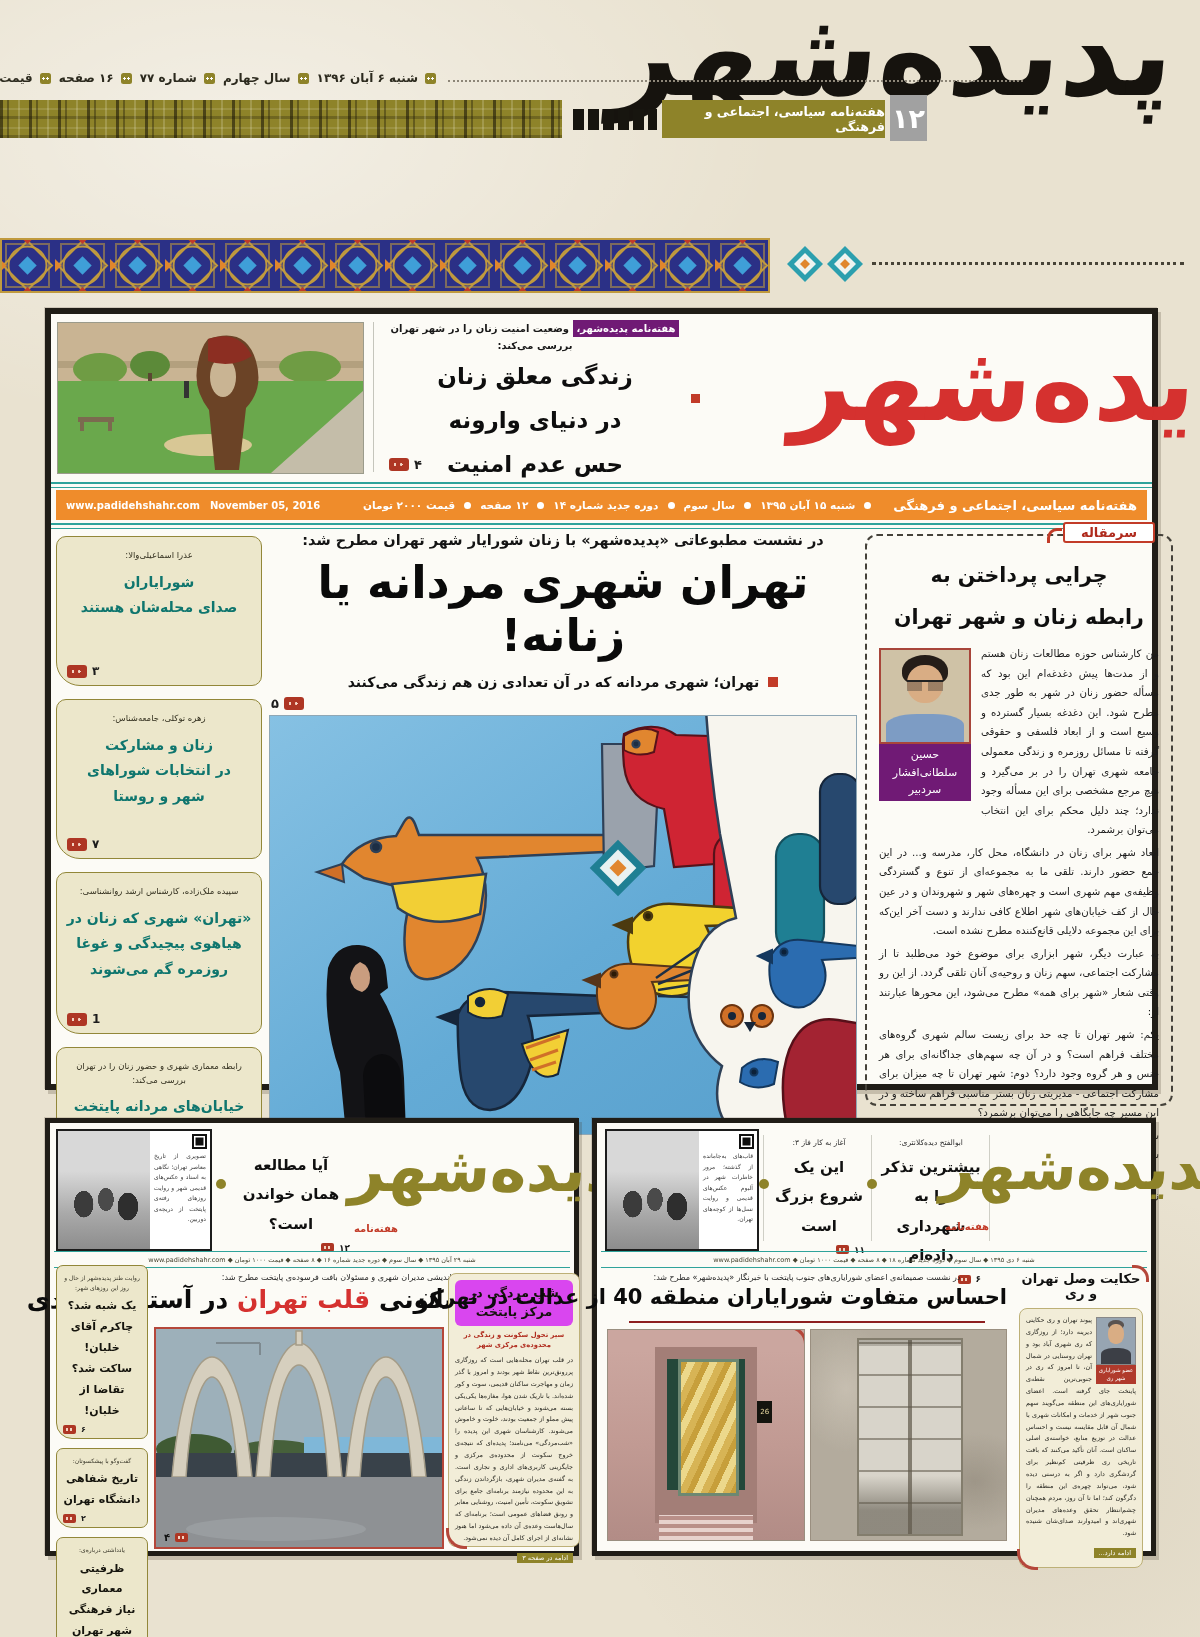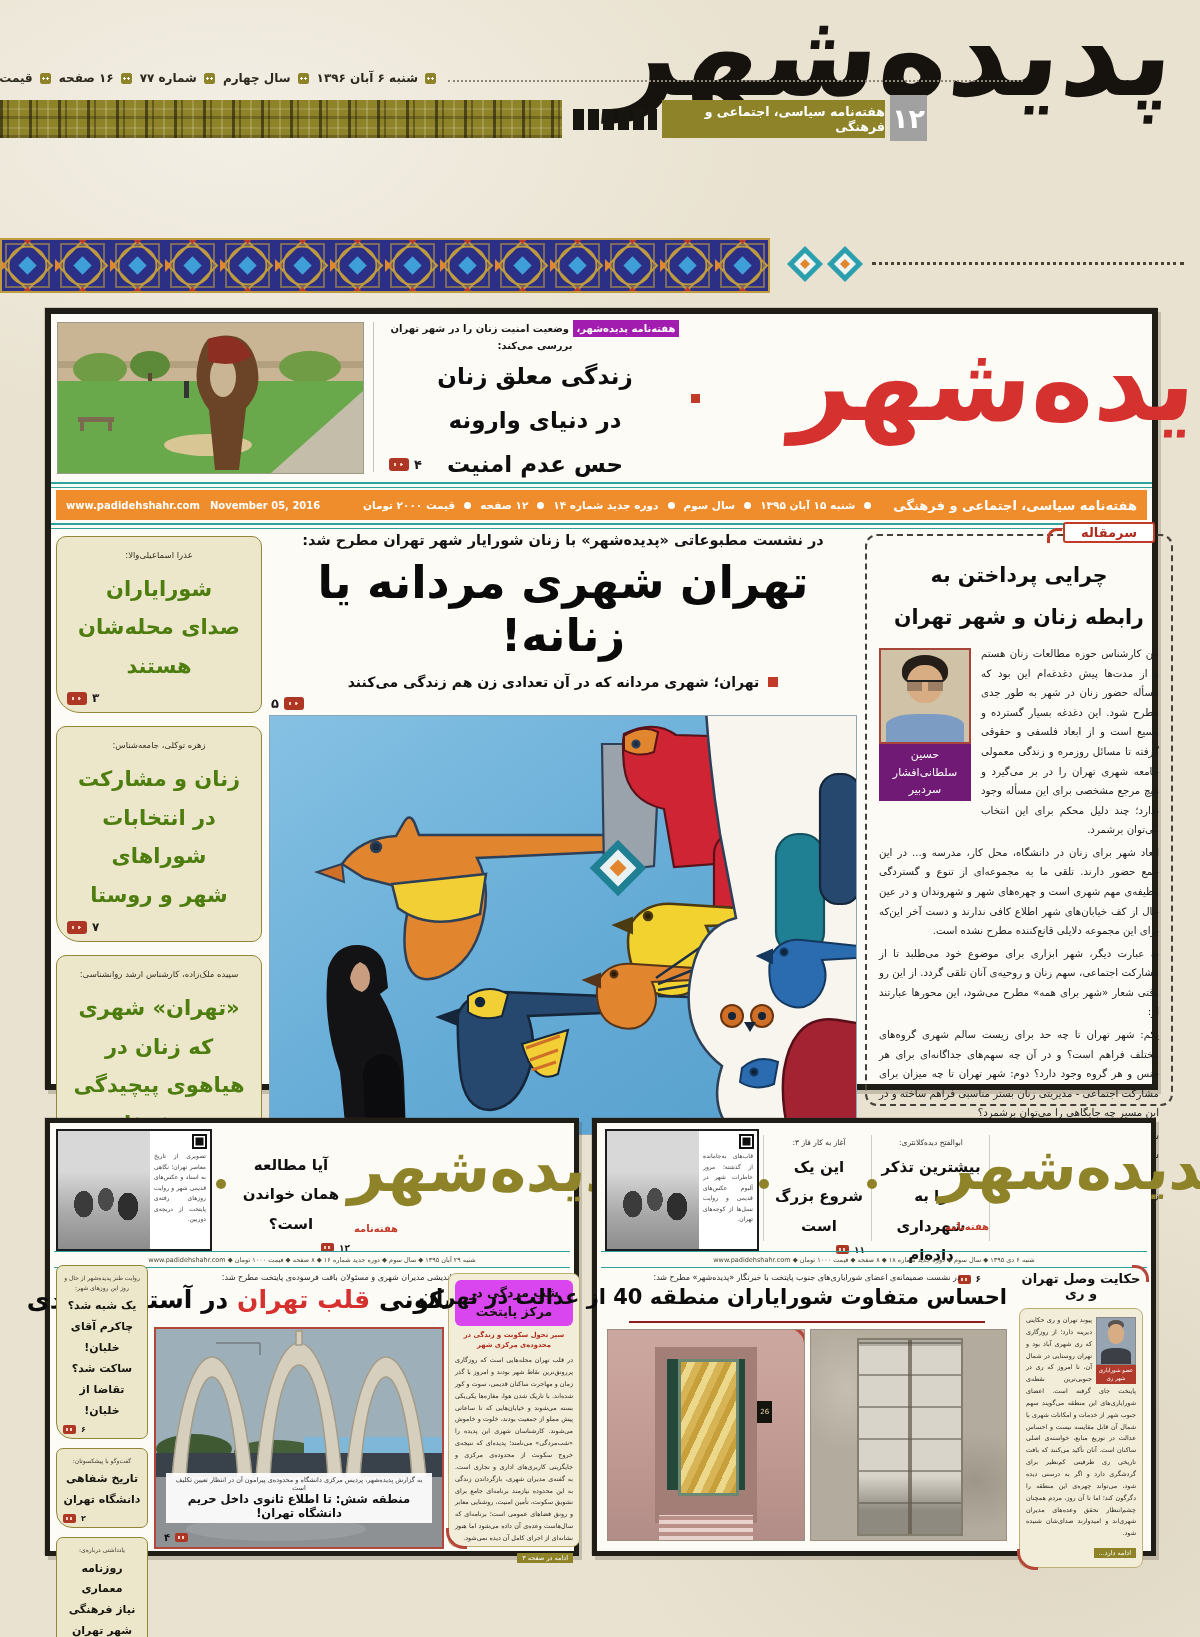--- a/index.html
+++ b/index.html
@@ -44,21 +44,21 @@
   .paper{position:absolute;background:#fcfbf6;border:6px solid #201d17;
     box-shadow:3px 4px 0 rgba(70,58,42,.22), -1px -1px 0 rgba(70,58,42,.18);}
   #paper1{left:45px;top:308px;width:1101px;height:770px;}
   #paper2{left:45px;top:1118px;width:524px;height:428px;border-width:5px;}
   #paper3{left:592px;top:1118px;width:554px;height:428px;border-width:5px;}
   
   .fp-photo{left:6px;top:8px;width:305px;height:150px;overflow:hidden;border:1px solid #9b9b8b;}
   .fp-vline{left:322px;top:8px;width:1px;height:150px;background:#c5c5bc;}
   .fp-teaser{left:334px;top:6px;width:300px;height:152px;text-align:center;}
   .fp-kicker{font-size:10px;font-weight:bold;color:#181818;line-height:1.7;}
-  .fp-kicker .hl{background:#a21caf;color:#fff;padding:3px 4px;}
+  .fp-kicker .hl{background:#701a75;color:#fff;padding:3px 4px;}
   .tline{font-size:23px;font-weight:bold;line-height:1.92;color:#0e0e0e;}
   .refrow{display:flex;align-items:center;gap:5px;font-size:13px;font-weight:bold;color:#1c1c1c;}
   .chip{display:inline-block;width:20px;height:13px;background:#ae3624;border-radius:3px;
     background-image:radial-gradient(circle 1.4px at 30% 50%, #f3d3c2 95%, transparent),
                      radial-gradient(circle 1.4px at 62% 50%, #f3d3c2 95%, transparent);}
   .fp-teaser .refrow{position:absolute;left:4px;bottom:0;}
   .fp-teaser::after{content:"";position:absolute;right:-15px;top:74px;width:9px;height:9px;background:#c23b28;}
   .fp-masthead{right:4px;top:-12px;width:356px;height:170px;color:#d5312f;font-size:106px;
     font-weight:bold;letter-spacing:-5px;transform:skewX(-4deg);line-height:1.55;text-align:left;white-space:nowrap;overflow:visible;}
   .trule{left:0;right:0;height:3px;border-top:2px solid #2fa39b;border-bottom:1px solid #2fa39b;}
@@ -67,21 +67,21 @@
   .fo-tag{font-size:13px;}
   .fo-items{display:flex;gap:9px;align-items:center;font-size:10.5px;margin-right:10px;white-space:nowrap;}
   .fo-it{display:flex;align-items:center;gap:9px;}
   .fo-it::before{content:"";width:7px;height:7px;border-radius:50%;background:#fff;flex:0 0 auto;}
   .fo-left{margin-right:auto;display:flex;gap:10px;direction:ltr;font-size:10px;align-items:center;}
   
   .fp-side{left:5px;top:222px;width:206px;}
   .sbox{position:relative;background:#ece7cb;border:1.6px solid #928739;border-radius:10px 10px 10px 24px;
     padding:12px 8px 26px;margin-bottom:13px;text-align:center;direction:rtl;}
   .sbox .sk{font-size:8.5px;color:#33301f;margin-bottom:7px;line-height:1.6;}
-  .sbox .sl{font-size:21px;font-weight:bold;line-height:1.85;color:#4d7c0f;}
+  .sbox .sl{font-size:14px;font-weight:bold;line-height:1.85;color:#0f766e;}
   .sbox .refrow{position:absolute;left:10px;bottom:7px;font-size:12px;}
   
   .fp-lead{left:218px;top:218px;width:588px;text-align:center;}
   .lk{font-size:14.5px;font-weight:bold;color:#141414;}
   .lh{font-size:45px;font-weight:bold;color:#0a0a0a;margin-top:8px;letter-spacing:-1px;}
   .ls{margin-top:12px;display:flex;justify-content:center;align-items:center;gap:9px;direction:rtl;
     font-size:14px;font-weight:bold;color:#111;}
   .ls::before{content:"";width:10px;height:10px;background:#c23b28;flex:0 0 auto;}
   .lref{display:flex;justify-content:flex-start;margin:6px 0 0 2px;direction:ltr;}
   .fp-mural{margin-top:4px;width:586px;height:418px;border:1px solid #8fa7b5;overflow:hidden;position:relative;}
@@ -500,21 +500,21 @@
         <div class="sk">گفت‌وگو با پیشکسوتان:</div>
         <div class="sl">تاریخ شفاهی</div>
         <div class="sl">دانشگاه تهران</div>
         <div class="refrow">
             <span>۲</span>
             <span class="chip sm"></span>
           </div>
       </div>
       <div class="minibox" style="min-height:58px;margin-bottom:0;">
         <div class="sk">یادداشتی درباره‌ی:</div>
-        <div class="sl">روزنامه معماری</div>
+        <div class="sl">ظرفیتی معماری</div>
         <div class="sl">نیاز فرهنگی</div>
         <div class="sl">شهر تهران</div>
 
       </div>
     </div>
 
     <div class="abs p2-photo" style="left:104px;top:204px;width:286px;height:218px;">
       <svg viewBox="0 0 286 218" width="286" height="218">
         <rect width="286" height="132" fill="#9db0ba"></rect>
         <path d="M60 14 h44 M104 14 v12" stroke="#7e8a90" stroke-width="2" fill="none"></path>
@@ -524,24 +524,20 @@
         <rect y="124" width="286" height="24" fill="#39424a"></rect>
         <g fill="#d6cfbe" stroke="#a49c88" stroke-width="1.5">
           <path d="M16 148 C26 40 48 28 56 28 C64 28 86 40 96 148 L82 148 C76 62 62 48 56 48 C50 48 36 62 30 148 Z"></path>
           <path d="M100 148 C110 28 134 14 143 14 C152 14 176 28 186 148 L172 148 C166 50 150 36 143 36 C136 36 120 50 114 148 Z"></path>
           <path d="M190 148 C200 40 222 28 230 28 C238 28 260 40 270 148 L256 148 C250 62 236 48 230 48 C224 48 210 62 204 148 Z"></path>
           <rect x="140" y="2" width="6" height="14"></rect>
         </g>
         <rect y="148" width="286" height="70" fill="#8e9194"></rect>
         <ellipse cx="120" cy="200" rx="90" ry="12" fill="#999da0"></ellipse>
       </svg>
-      <div class="p2-cap">
-        <span class="small">به گزارش پدیده‌شهر، پردیس مرکزی دانشگاه و محدوده‌ی پیرامون آن در انتظار تعیین تکلیف است</span>
-        <span class="main">منطقه شش: تا اطلاع ثانوی داخل حریم دانشگاه تهران!</span>
-      </div>
       <div class="refrow" style="position:absolute;left:8px;bottom:4px;font-size:10px;color:#111;">
         <span>۴</span>
           <span class="chip sm"></span>
       </div>
     </div>
 
     <div class="abs mini-col" style="left:398px;top:150px;width:118px;height:258px;">
       <div class="c-title">شب مردگی در مرکز پایتخت</div>
       <div class="c-sub">سیر تحول سکونت و زندگی در محدوده‌ی مرکزی شهر</div>
       <div class="c-body">در قلب تهران محله‌هایی است که روزگاری پررونق‌ترین نقاط شهر بودند و امروز با گذر زمان و مهاجرت ساکنان قدیمی، سوت و کور شده‌اند. با تاریک شدن هوا، مغازه‌ها یکی‌یکی بسته می‌شوند و خیابان‌هایی که تا ساعاتی پیش مملو از جمعیت بودند، خلوت و خاموش می‌شوند. کارشناسان شهری این پدیده را «شب‌مردگی» می‌نامند؛ پدیده‌ای که نتیجه‌ی خروج سکونت از محدوده‌ی مرکزی و جایگزینی کاربری‌های اداری و تجاری است. به گفته‌ی مدیران شهری، بازگرداندن زندگی به این محدوده نیازمند برنامه‌ای جامع برای تشویق سکونت، تأمین امنیت، روشنایی معابر و رونق فضاهای عمومی است؛ برنامه‌ای که سال‌هاست وعده‌ی آن داده می‌شود اما هنوز نشانه‌ای از اجرای کامل آن دیده نمی‌شود.</div>

